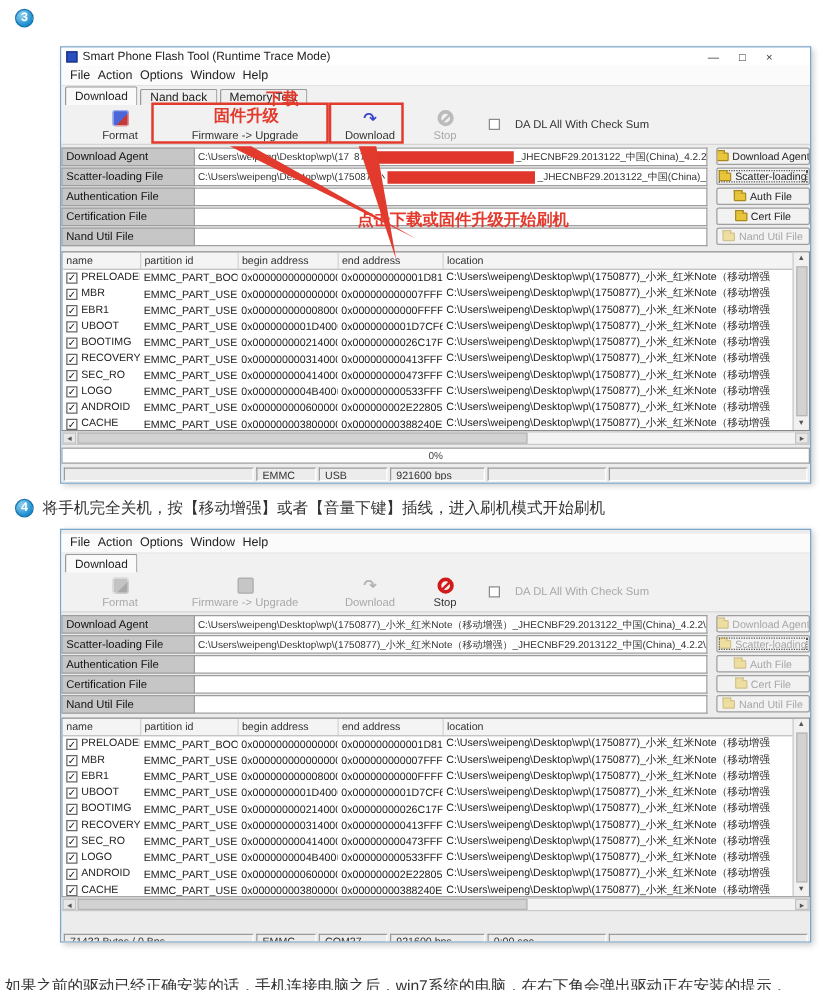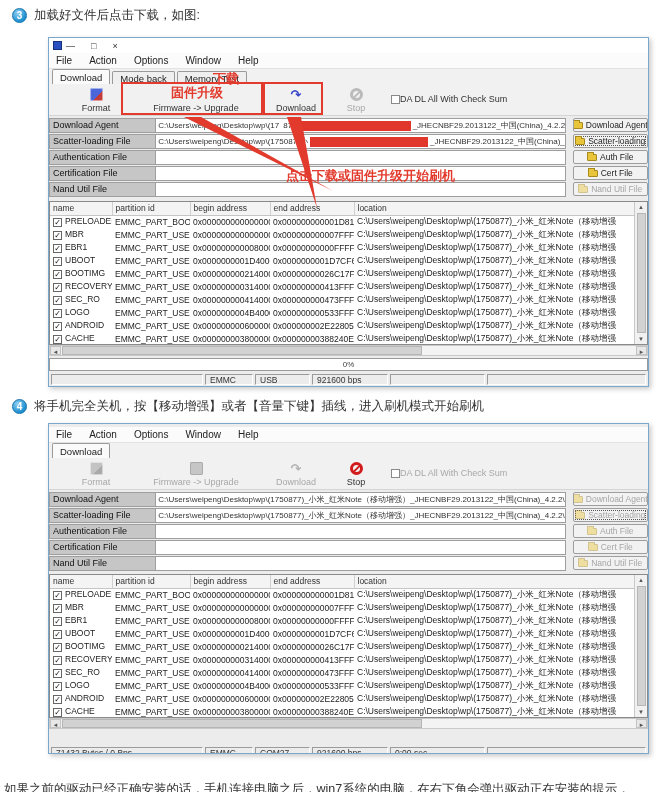--- a/index.html
+++ b/index.html
@@ -22,21 +22,21 @@
          border:1px solid #7aa7cc; box-shadow:2px 2px 5px rgba(0,0,0,.22); overflow:hidden; }
   .row { position:absolute; left:0; width:100%; }
 
   .titlebar { height:15px; background:#ffffff; display:flex; align-items:center; padding:0 4px; }
   .appicon  { width:9px; height:9px; background:#2a4fc0; border:1px solid #16307e; margin-right:4px; }
   .title    { font-size:9.5px; color:#222; flex:1; white-space:nowrap; overflow:hidden; }
   .winctl   { display:flex; gap:16px; margin-right:26px; }
   .winctl span { font-size:9px; color:#333; cursor:default; line-height:10px; }
 
   .menubar { height:16px; background:#fbfbfb; display:flex; align-items:center;
-             gap:17px; padding-left:7px; border-bottom:1px solid #e2e2e2; }
+             gap:6px; padding-left:7px; border-bottom:1px solid #e2e2e2; }
   .menubar span { font-size:10px; color:#222; }
 
   .tabrow { height:15px; background:#f1f1f1; display:flex; align-items:flex-end; padding-left:3px; }
   .tab { font-size:9.5px; color:#222; background:#efefef; border:1px solid #9a9a9a;
          border-bottom:none; border-radius:2px 2px 0 0; padding:0 7px; height:13px;
          line-height:13px; margin-right:2px; }
   .tab.active { background:#fafafa; height:15px; line-height:15px; position:relative; z-index:2; }
 
   .toolbar { height:32px; background:#f1f1f1; border-bottom:1px solid #d5d5d5; }
   .tbtn { position:absolute; top:2px; text-align:center; font-size:9px; color:#333; }
@@ -50,21 +50,21 @@
   .ic-fw { width:13px; height:13px; border-radius:2px; background:#c6c6c6;
            box-shadow:inset 0 0 0 1px #ababab; }
   .ic-dl { font-size:13px; font-weight:bold; color:#3946c8; line-height:13px; }
   .ic-dl.gray { color:#b3b3b3; }
   .ic-stop { width:13px; height:13px; border-radius:50%; border:3px solid #bbbbbb; position:relative; }
   .ic-stop::after { content:''; position:absolute; left:3px; top:-2px; width:2px; height:11px;
                     background:#bbbbbb; transform:rotate(45deg); }
   .ic-stop.red { border-color:#d31a1a; }
   .ic-stop.red::after { background:#d31a1a; }
 
-  .chkline { position:absolute; left:342px; top:10px; display:flex; align-items:center; gap:0;
+  .chkline { position:absolute; left:342px; top:10px; display:flex; align-items:center; gap:12px;
              font-size:9px; color:#333; }
   .chkline.dim { color:#a8a8a8; }
   .chkbox { width:9px; height:9px; background:#fff; border:1px solid #8a8a8a; }
 
   
   .redbox { position:absolute; border:2px solid #e23b2e; z-index:6; }
   .cnred  { position:absolute; color:#e23b2e; font-size:13px; font-weight:bold;
             white-space:nowrap; z-index:7; }
   .arrows { position:absolute; left:0; top:0; z-index:5; pointer-events:none; }
 
@@ -119,45 +119,45 @@
 
   .statusbar { height:13px; background:#ececec; display:flex; gap:2px; padding:1px 2px; }
   .scell { border:1px solid; border-color:#9b9b9b #ffffff #ffffff #9b9b9b; font-size:8.5px;
            color:#333; padding:0 4px; white-space:nowrap; overflow:hidden; line-height:10px;text-decoration:underline; }
 </style>
 </head>
 <body>
 
 <div class="step" style="top:7px;">
   <div class="stepnum">3</div>
-  <div class="steptext">加载好文件后点击下载，如图:</div>
 </div>
 
 <div class="win" id="win1" style="top:37px; height:350px;">
 
   <div class="row titlebar" style="top:0;">
     <span class="appicon"></span>
+    <span class="title">Smart Phone Flash Tool (Runtime Trace Mode)</span>
     <span class="winctl">
       <span>—</span>
       <span>□</span>
       <span>×</span>
     </span>
   </div>
 
   <div class="row menubar" style="top:15px;">
     <span>File</span>
     <span>Action</span>
     <span>Options</span>
     <span>Window</span>
     <span>Help</span>
   </div>
 
   <div class="row tabrow" style="top:31px;">
     <span class="tab active">Download</span>
-    <span class="tab">Mode back</span>
+    <span class="tab">Nand back</span>
     <span class="tab">Memory Test</span>
     <span class="cnred" style="left:164px; top:1px;">下载</span>
   </div>
 
   <div class="row toolbar" style="top:46px; height:32px;">
     <div class="tbtn" style="left:16px; width:62px;">
       <div class="ictop">
           <span class="ic-format"></span>
         </div>
       <div>Format</div>

